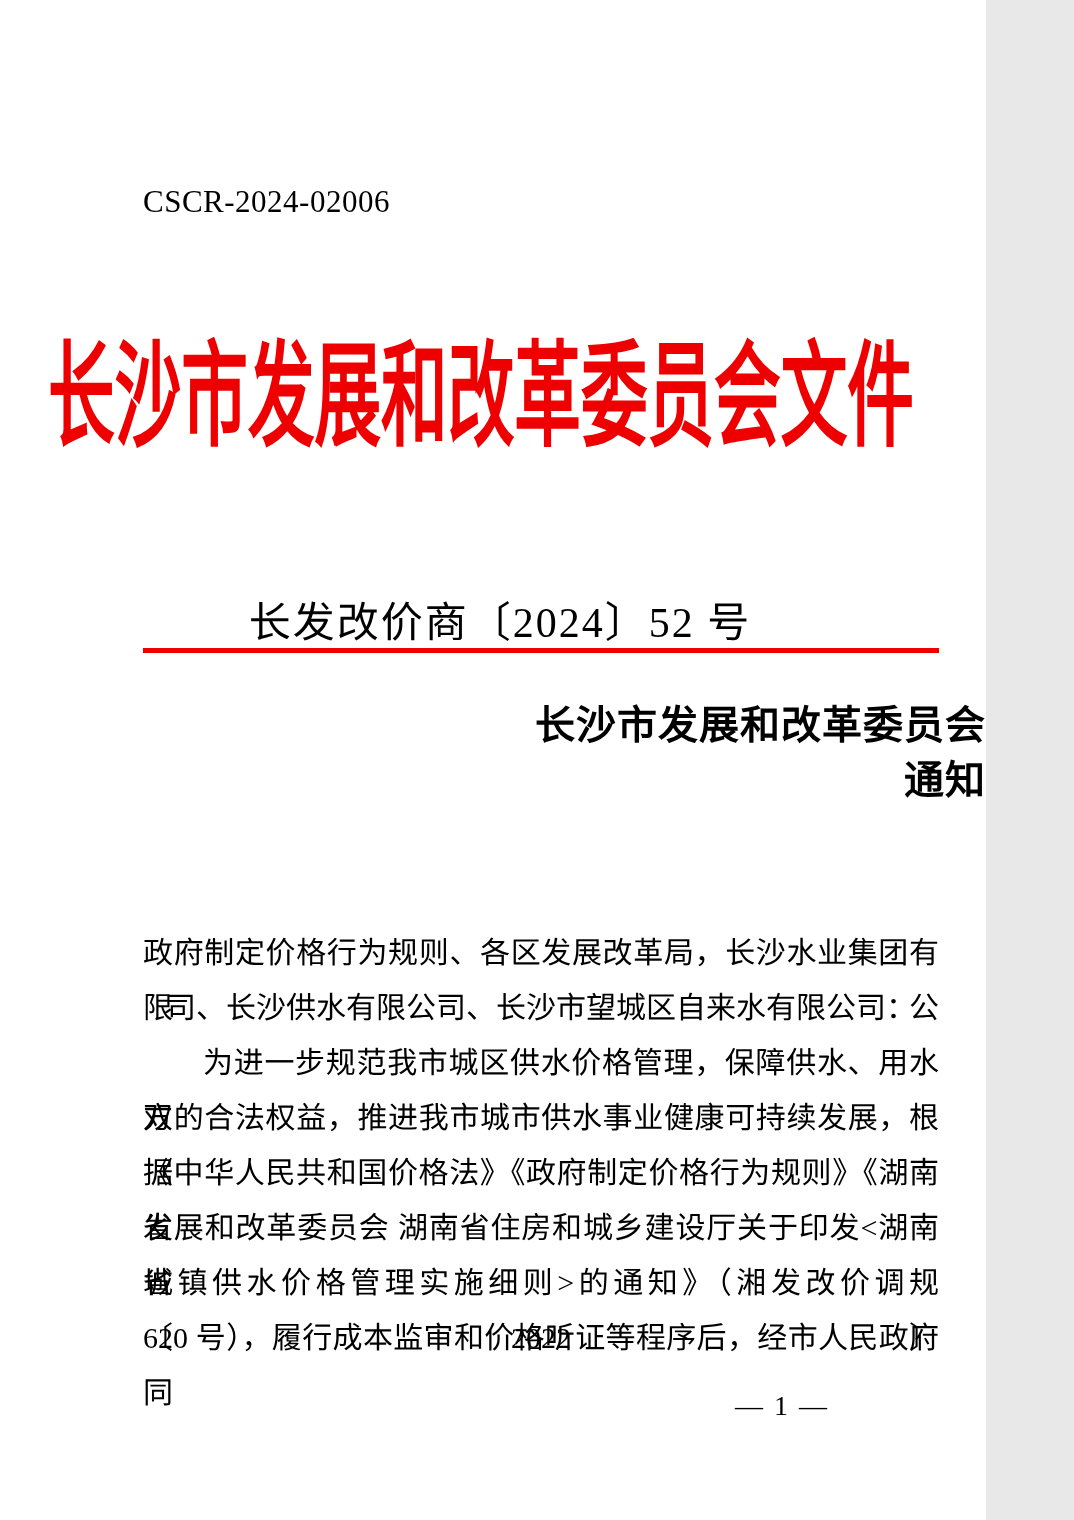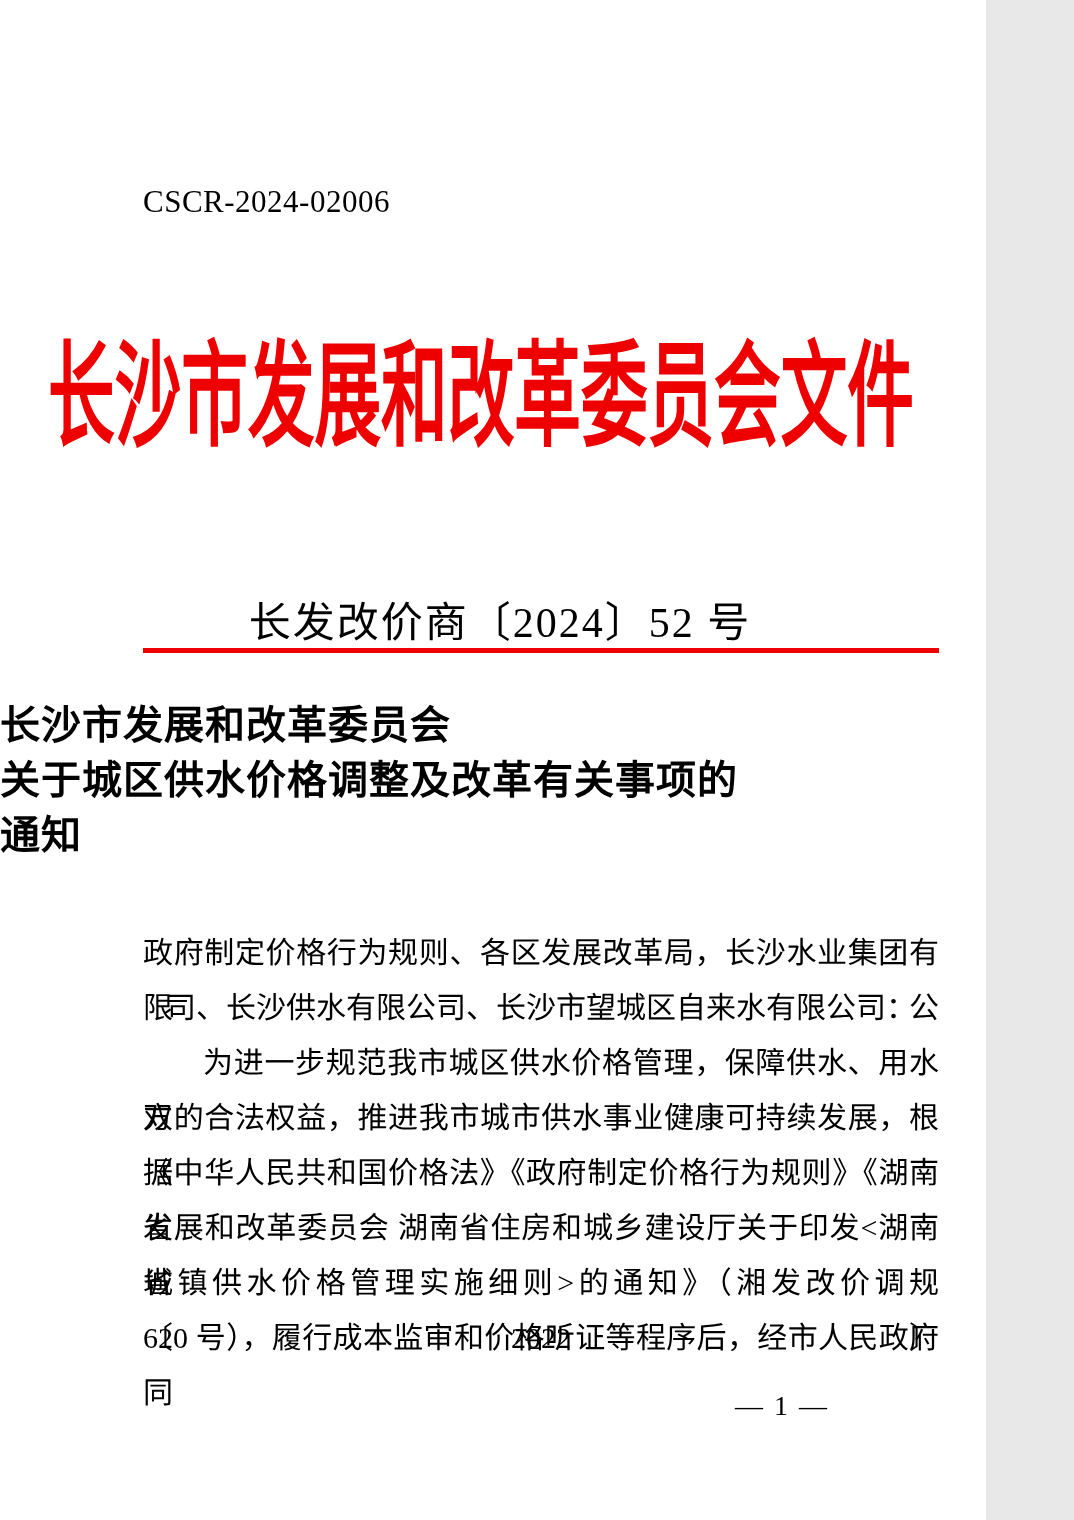--- a/index.html
+++ b/index.html
@@ -65,21 +65,21 @@
     width: 796px;
     height: 5px;
     background: var(--accent-red);
   }
 
   .doc-title {
     position: absolute;
     top: 698px;
     left: 0;
     width: 100%;
-    text-align: left;
+    text-align: right;
     font-size: 40px;
     font-weight: bold;
     line-height: 55px;
     letter-spacing: 1px;
   }
 
   .doc-body {
     position: absolute;
     top: 925px;
     left: 143px;
@@ -120,21 +120,20 @@
   <div class="red-banner">
     <span class="banner-text">长沙市发展和改革委员会文件</span>
   </div>
 
   <div class="doc-number">长发改价商〔2024〕52 号</div>
 
   <div class="red-rule"></div>
 
   <div class="doc-title">
     <div>长沙市发展和改革委员会</div>
-    <div>关于城区供水价格调整及改革有关事项的</div>
     <div>通知</div>
   </div>
 
   <div class="doc-body">
 
   <div class="line justify">政府制定价格行为规则、各区发展改革局，长沙水业集团有限公</div>
       <div class="line">司、长沙供水有限公司、长沙市望城区自来水有限公司：</div>
       <div class="line indent justify">为进一步规范我市城区供水价格管理，保障供水、用水双</div>
       <div class="line justify">方的合法权益，推进我市城市供水事业健康可持续发展，根据</div>
       <div class="line justify">《中华人民共和国价格法》《政府制定价格行为规则》《湖南省</div>

